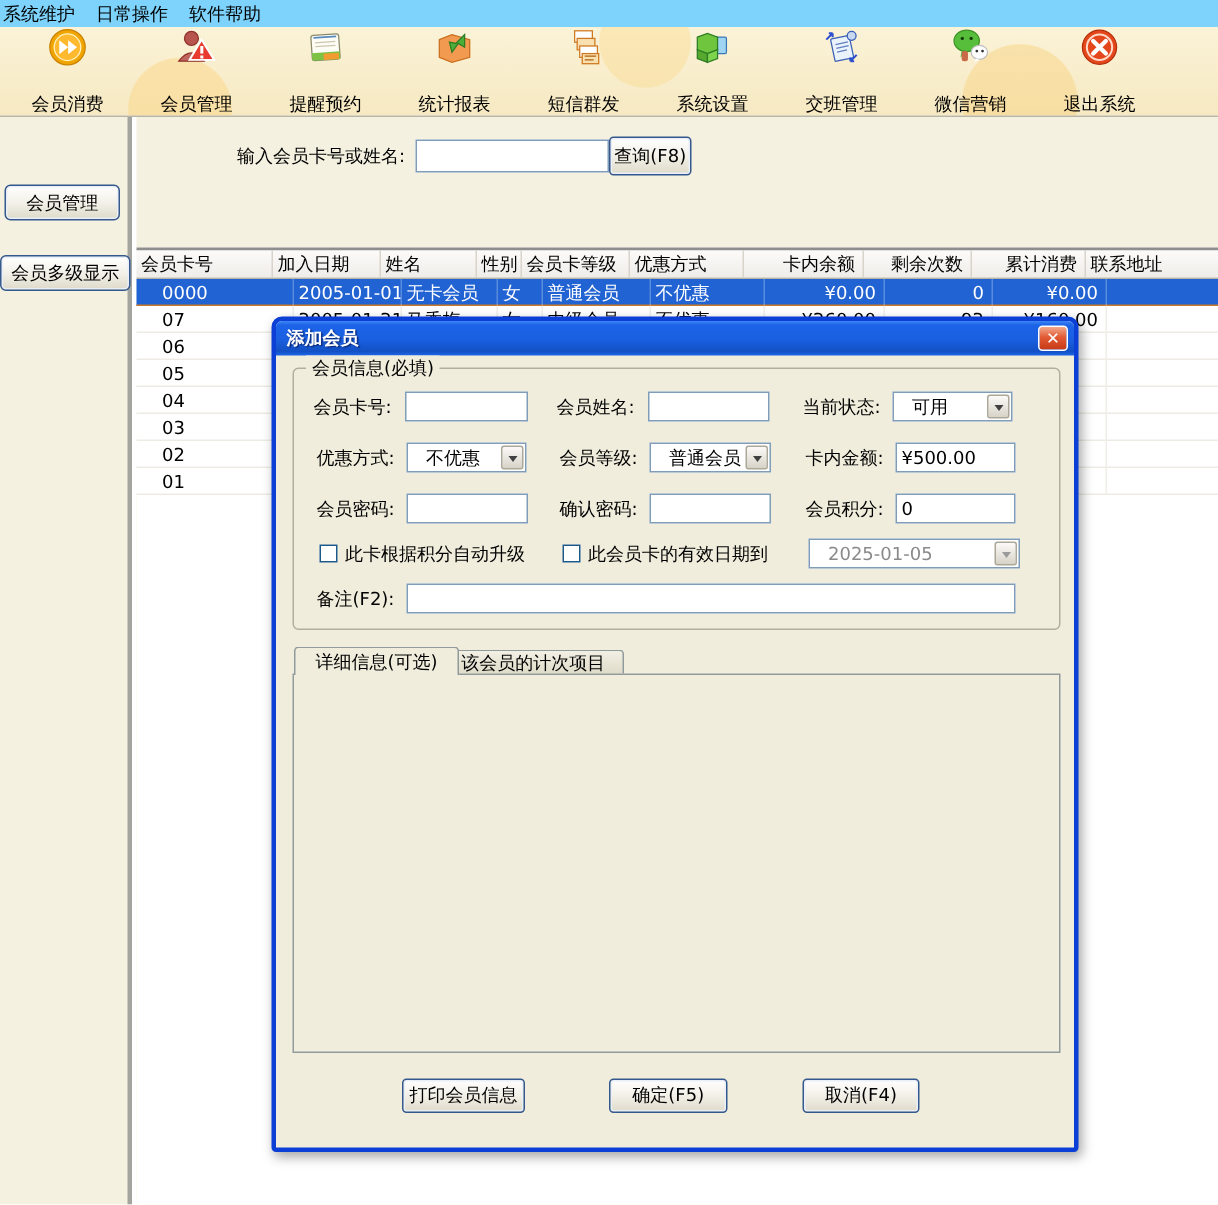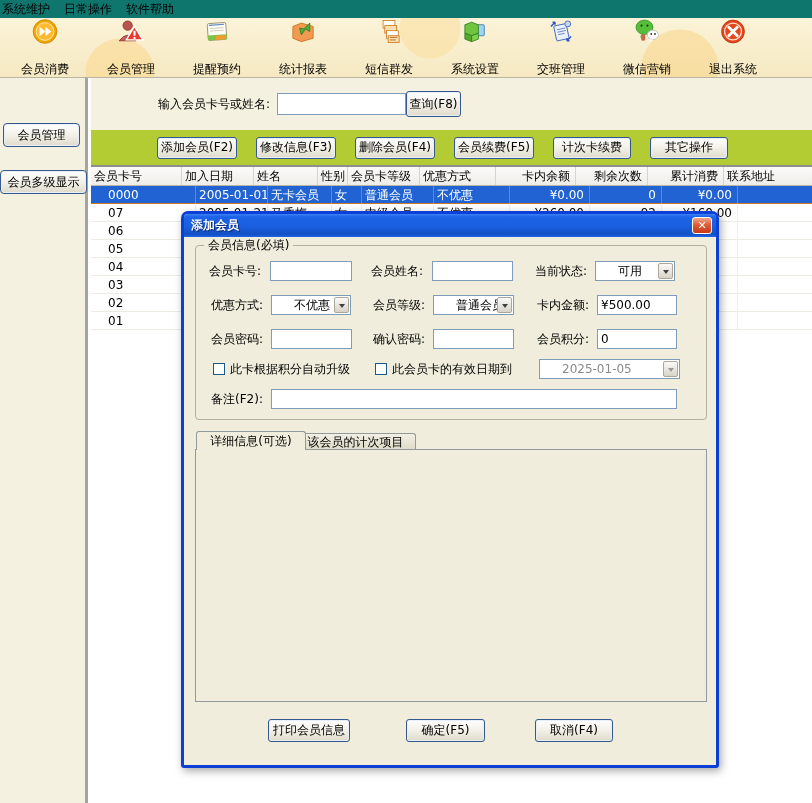--- a/index.html
+++ b/index.html
@@ -1,20 +1,20 @@
 <!DOCTYPE html>
 <html><head>
 <meta charset="utf-8">
 <style>
   * { margin:0; padding:0; box-sizing:border-box; }
   html,body { width:812px; height:803px; }
   body { font-family:"DejaVu Sans", sans-serif; font-size:12px; color:#000; background:#fff; position:relative; overflow:hidden; }
 
   
-  .menubar { position:absolute; left:0; top:0; width:812px; height:18px; background:#0f766e; display:flex; align-items:center; gap:14px; padding-left:2px; }
+  .menubar { position:absolute; left:0; top:0; width:812px; height:18px; background:#7dd3fc; display:flex; align-items:center; gap:14px; padding-left:2px; }
   .menu-item { font-size:12px; white-space:nowrap; cursor:default; }
 
   
   .toolbar { position:absolute; left:0; top:18px; width:812px; height:60px;
     background:
       radial-gradient(circle at 120px 55px, rgba(250,215,140,.55) 0 34px, transparent 35px),
       radial-gradient(circle at 430px 10px, rgba(250,220,150,.5) 0 30px, transparent 31px),
       radial-gradient(circle at 680px 50px, rgba(248,210,130,.5) 0 38px, transparent 39px),
       linear-gradient(180deg,#FBF3D8,#F6E9C2);
     border-bottom:1px solid #B9B5A5; display:flex; padding-left:2px; }
@@ -60,21 +60,21 @@
     background:linear-gradient(180deg,#3C85F3 0%,#1C63E8 12%,#1A5FE0 55%,#1250C4 88%,#1E66E8 100%);
     display:flex; align-items:center; padding-left:7px; cursor:move; }
   .dlg-title-text { color:#fff; font-weight:bold; font-size:12px; text-shadow:1px 1px 1px rgba(0,0,40,.6); }
   .dlg-close { position:absolute; right:4px; top:3px; width:20px; height:17px; border:1px solid #fff; border-radius:3px;
     background:linear-gradient(180deg,#F2A88C,#E25B35 45%,#C63A17); color:#fff; font-size:11px; font-weight:bold;
     display:flex; align-items:center; justify-content:center; cursor:pointer; }
 
   .lbl { position:absolute; height:20px; line-height:20px; font-size:12px; white-space:nowrap; }
   .inp { position:absolute; height:20px; border:1px solid #7F9DB9; background:#fff; font-size:12px; padding:0 3px; font-family:inherit; }
   .combo { position:absolute; height:20px; border:1px solid #7F9DB9; background:#fff; cursor:pointer; }
-  .combo .tx { position:absolute; left:22px; top:0; height:18px; line-height:18px; font-size:12px; white-space:nowrap; }
+  .combo .tx { position:absolute; left:12px; top:0; height:18px; line-height:18px; font-size:12px; white-space:nowrap; }
   .combo .ar { position:absolute; right:1px; top:1px; bottom:1px; width:15px; border:1px solid #ACA899; border-radius:2px;
     background:linear-gradient(180deg,#FBFAF8,#D8D3C8); display:flex; align-items:center; justify-content:center; }
   .combo .ar i { border:3px solid transparent; border-top:4px solid #404040; margin-top:4px; }
   .combo.disabled .tx { color:#8a8a8a; }
   .combo.disabled .ar i { border-top-color:#9a9a9a; }
   .groupbox { position:absolute; border:1px solid #B2AF9E; border-radius:4px; }
   .gb-legend { position:absolute; top:-9px; left:8px; background:#F0EDDC; padding:0 4px; font-size:12px; white-space:nowrap; }
   .cbx { position:absolute; width:12px; height:12px; border:1px solid #1D5987; background:#fff; cursor:pointer; }
   .tab { position:absolute; height:18px; border:1px solid #919B9C; border-bottom:none; border-radius:3px 3px 0 0;
     display:flex; align-items:center; justify-content:center; font-size:12px; cursor:pointer; padding:0 8px; }
@@ -188,28 +188,20 @@
 </div>
 
 <div class="content">
 
   <div class="search-strip">
     <span class="search-label">输入会员卡号或姓名:</span>
     <input class="search-input" type="text" value="" style="">
     <button class="xpb search-btn">查询(F8)</button>
   </div>
 
-  <div class="action-bar">
-    <button class="xpb action-btn">添加会员(F2)</button>
-    <button class="xpb action-btn">修改信息(F3)</button>
-    <button class="xpb action-btn">删除会员(F4)</button>
-    <button class="xpb action-btn">会员续费(F5)</button>
-    <button class="xpb action-btn narrow">计次卡续费</button>
-    <button class="xpb action-btn narrow">其它操作</button>
-  </div>
 
   <div class="table">
     <div class="thead">
       <div class="th c0">会员卡号</div>
       <div class="th c1">加入日期</div>
       <div class="th c2">姓名</div>
       <div class="th c3">性别</div>
       <div class="th c4">会员卡等级</div>
       <div class="th c5">优惠方式</div>
       <div class="th c6">卡内余额</div>

